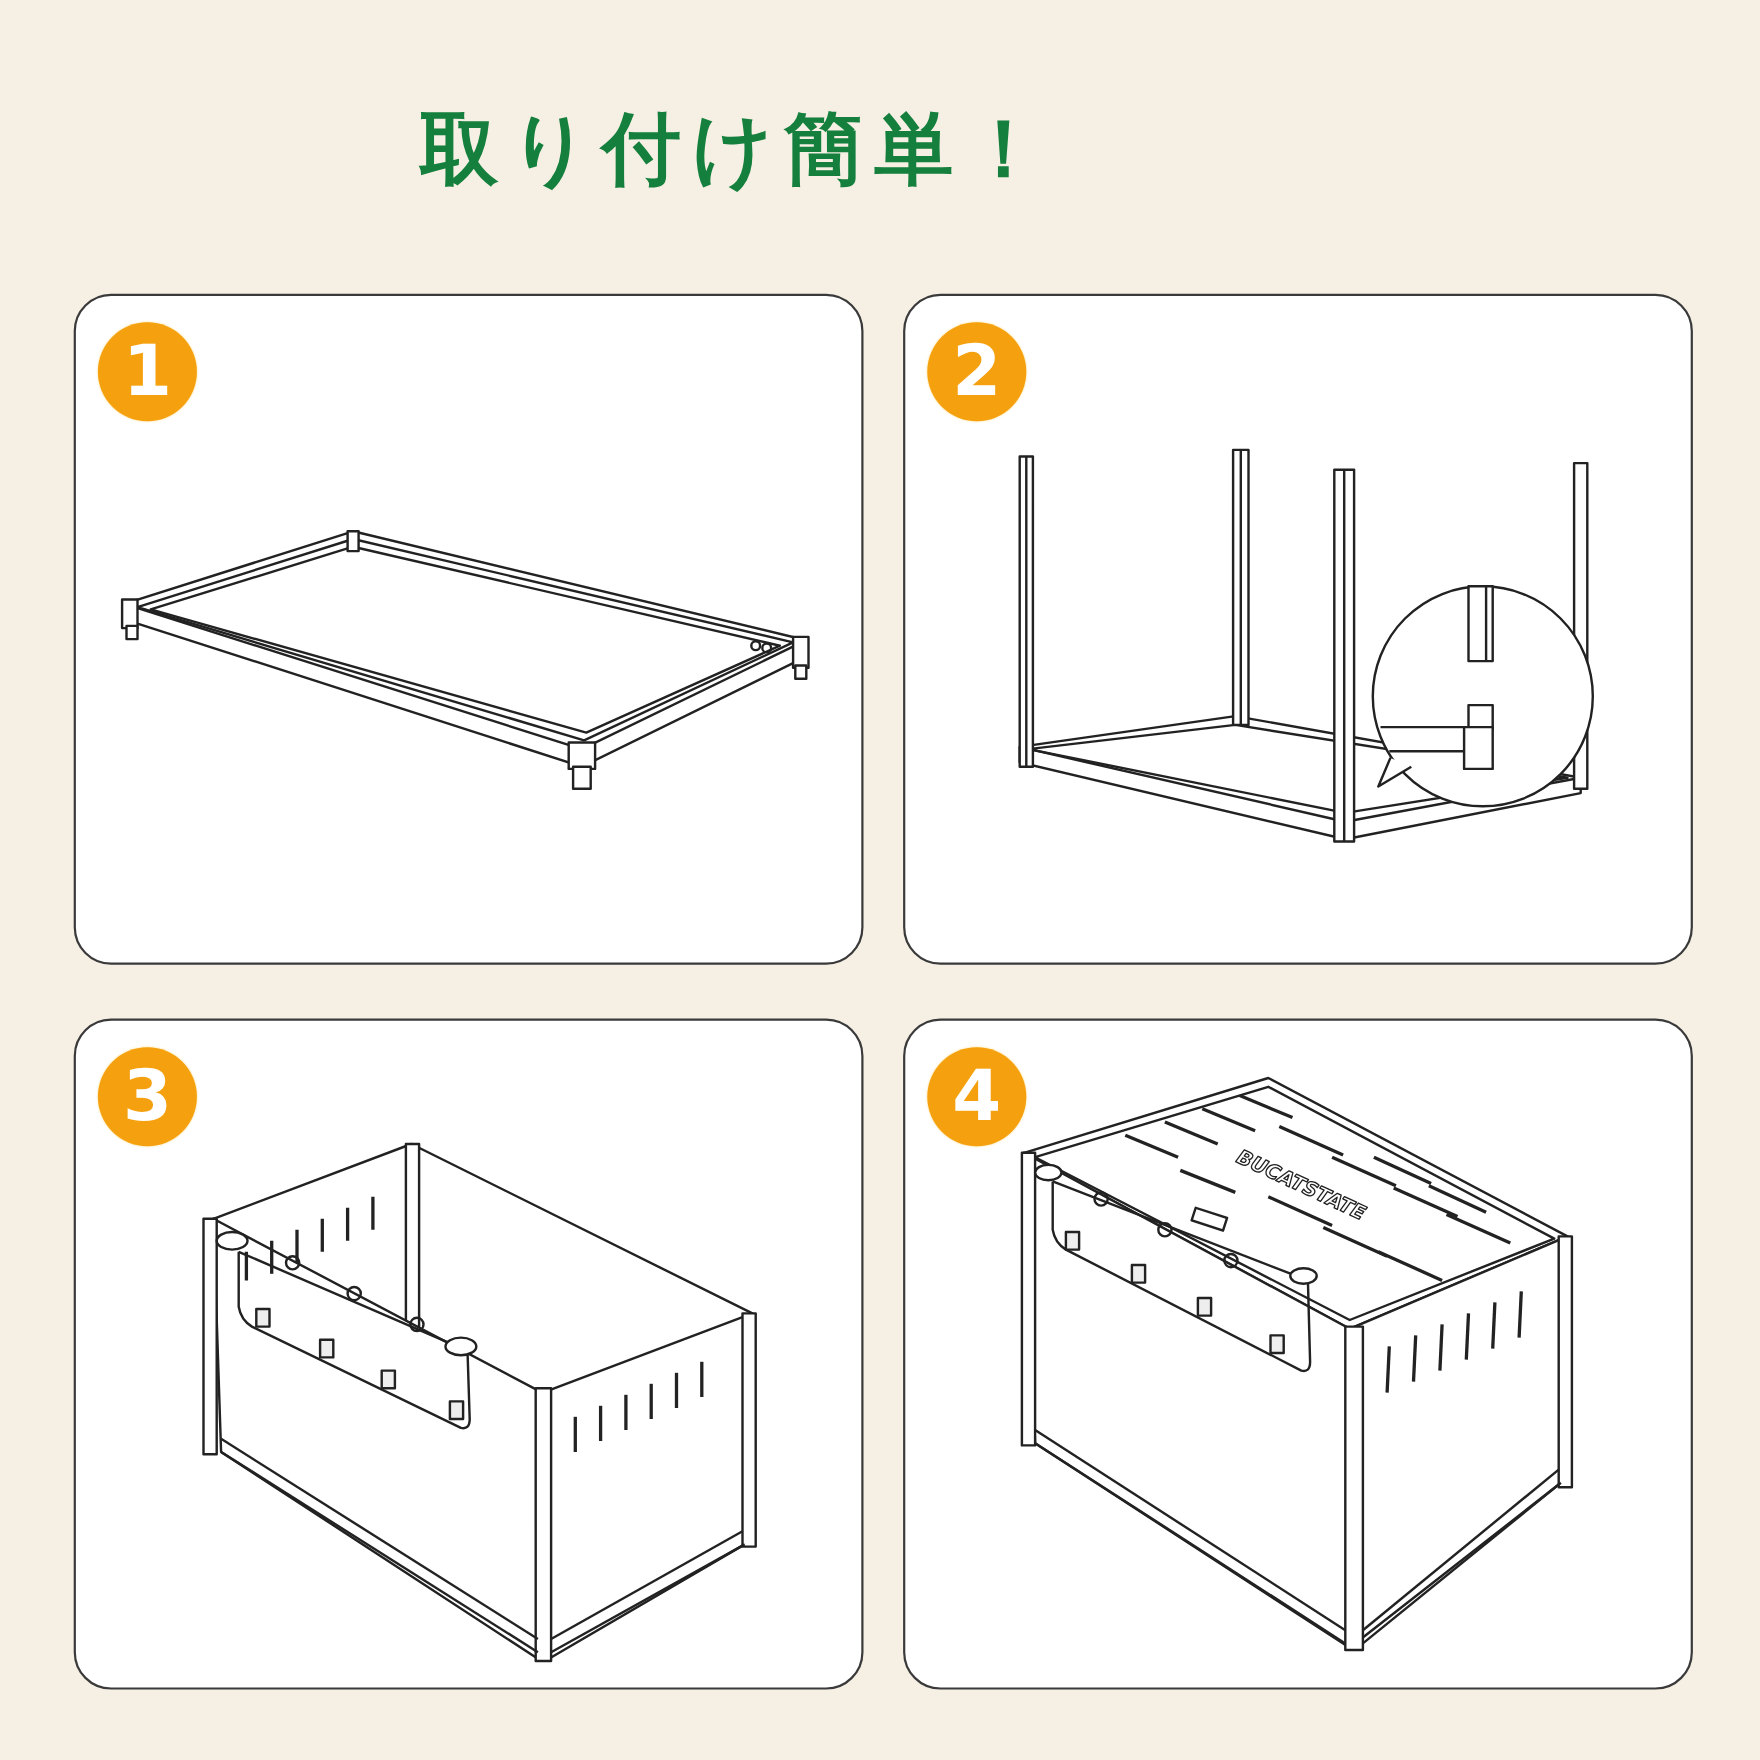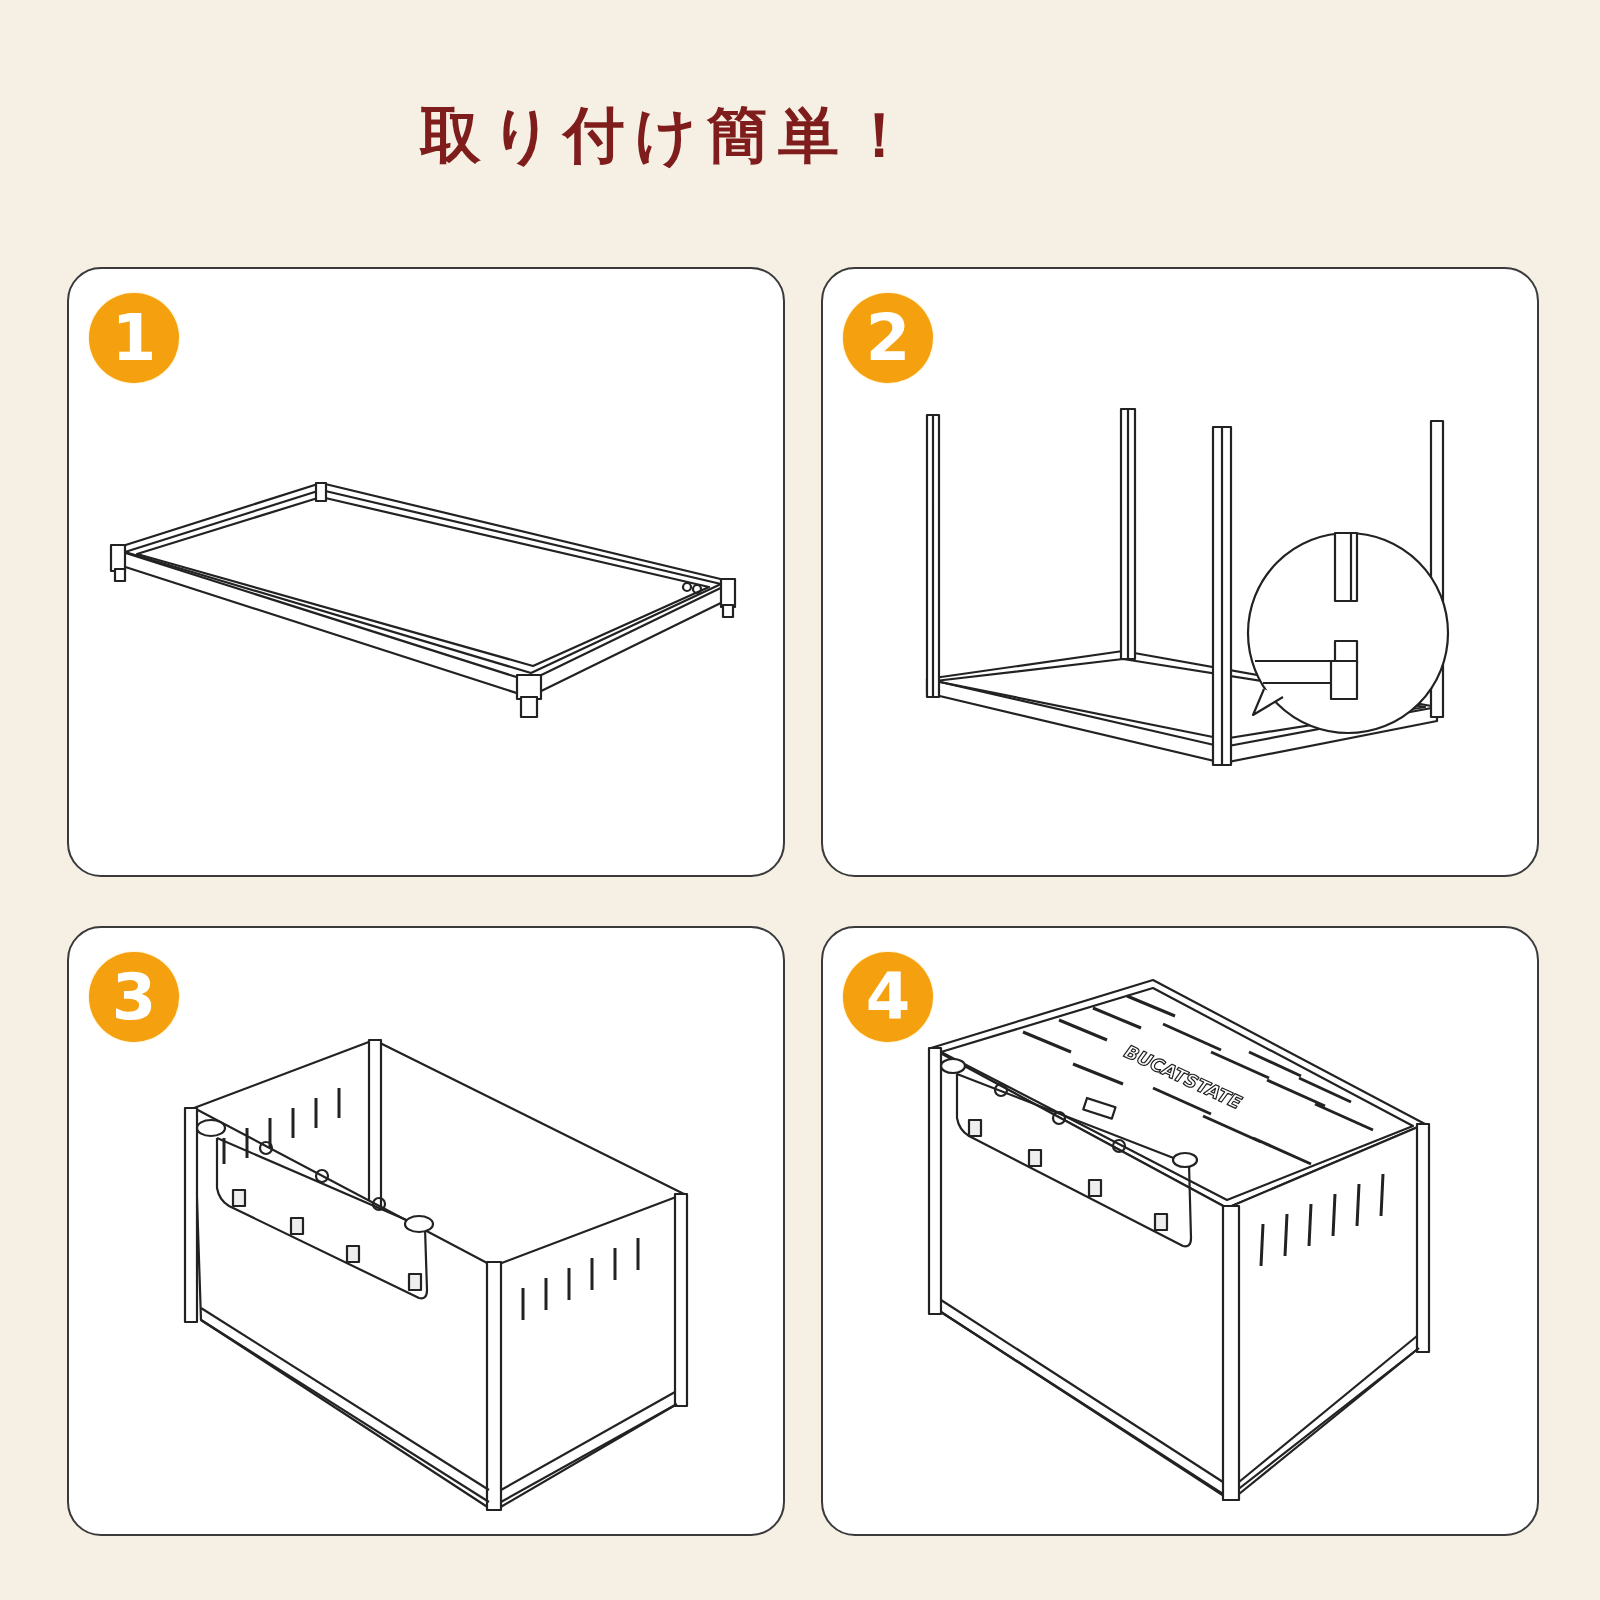--- a/index.html
+++ b/index.html
@@ -1,17 +1,17 @@
 <!DOCTYPE html>
 <html><head>
 <meta charset="utf-8">
 <style>
   html,body{margin:0;padding:0;}
   body{width:1600px;height:1600px;background:#f6efe4;position:relative;overflow:hidden;font-family:"DejaVu Sans",sans-serif;}
-  .title{position:absolute;left:0;top:80px;width:1340px;text-align:center;font-size:61px;font-weight:bold;color:#7f1d1d;letter-spacing:10px;line-height:110px;}
+  .title{position:absolute;left:0;top:80px;width:1340px;text-align:center;font-size:72px;font-weight:bold;color:#15803d;letter-spacing:10px;line-height:110px;}
   .card{position:absolute;width:718px;height:610px;background:#ffffff;border:2px solid #3a3a3a;border-radius:34px;box-sizing:border-box;overflow:hidden;}
   .badge{position:absolute;left:20px;top:24px;width:90px;height:90px;border-radius:50%;background:#f5a10f;color:#ffffff;font-weight:bold;font-size:64px;line-height:90px;text-align:center;font-family:"DejaVu Sans",sans-serif;box-shadow:0 0 2px #ffd77a;}
   .art{position:absolute;left:0;top:0;width:718px;height:610px;}
   .art svg{width:100%;height:100%;}
 </style>
 </head>
 <body>
 
 <div class="title">取り付け簡単！</div>
 

